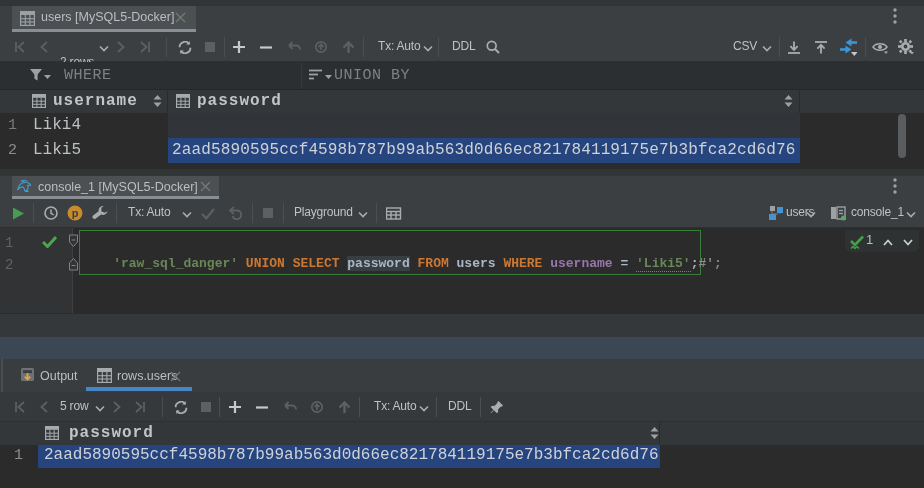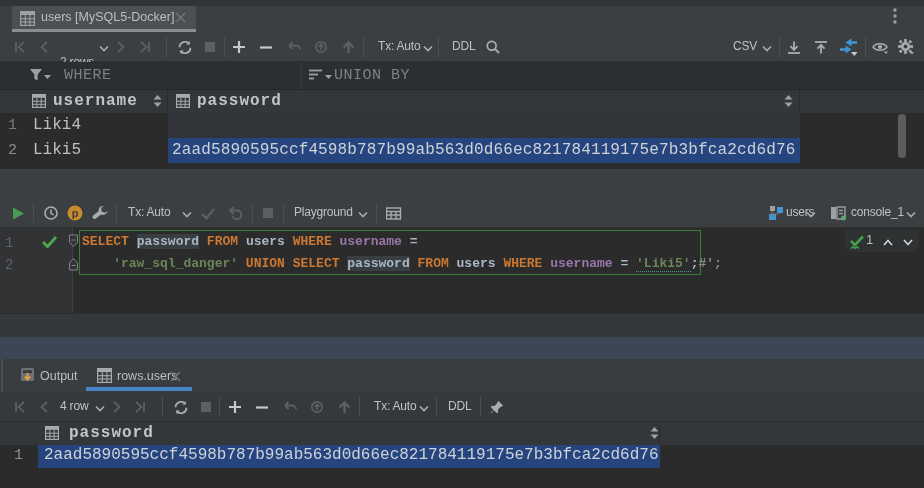--- a/index.html
+++ b/index.html
@@ -252,20 +252,41 @@
     <div class="abs" style="left:0;top:48px;width:924px;height:25px;">
       <div class="abs" style="left:168px;top:0;width:632px;height:25px;background:#26457f;"></div>
       <div class="abs mono" style="left:8px;top:4px;font-size:15px;color:#8a8e92;">2</div>
       <div class="abs mono" style="left:33px;top:3px;font-size:16px;color:#bdc0c3;">Liki5</div>
       <div class="abs mono" style="left:172px;top:3px;font-size:16px;color:#ced2d6;letter-spacing:0.14px;">2aad5890595ccf4598b787b99ab563d0d66ec821784119175e7b3bfca2cd6d76</div>
     </div>
 
     <div class="abs" style="left:898px;top:24px;width:8px;height:44px;background:#595d5f;border-radius:4px;"></div>
   </div>
 
+  <div class="abs" style="left:0;top:169px;width:924px;height:30px;background:#3c3f41;">
+    <div class="abs" style="left:0;top:0;width:924px;height:7px;background:#323536;"></div>
+    <div class="abs" style="left:12px;top:7px;width:207px;height:20px;background:#4c5052;"></div>
+    <div class="abs" style="left:12px;top:27px;width:207px;height:3px;background:#888e93;"></div>
+
+    <svg class="abs" style="left:16px;top:9px;" width="16" height="16" viewBox="0 0 16 16">
+      <path d="M1.5 12 C2.5 7 5 4.5 9 4.5 C7.5 3.5 6.5 3 5.5 3 C8 1.5 11 2.5 12 5 C13.5 5.2 14.5 6.2 14.5 7.5 C13.5 7 12.5 7 11.5 7.5 C12.5 9 12 11 10.5 12.5 L12.5 13.5 L9.5 13.5 C8 12 8.5 9.5 7 9 C4.5 8.5 3 10 1.5 12 Z" fill="none" stroke="#3e9fd8" stroke-width="1.1"></path>
+    </svg>
+    <div class="abs" style="left:38px;top:11px;font-size:12.5px;color:#bcbec0;">console_1 [MySQL5-Docker]</div>
+    <svg class="abs" style="left:200px;top:12px;" width="11" height="11" viewBox="0 0 11 11">
+      <g stroke="#74787a" stroke-width="1.3">
+          <line x1="1" y1="1" x2="10" y2="10"></line>
+          <line x1="10" y1="1" x2="1" y2="10"></line>
+        </g>
+    </svg>
+    <svg class="abs" style="left:893px;top:9px;" width="4" height="16" viewBox="0 0 4 16">
+      <circle cx="2" cy="2" r="1.7" fill="#9da1a4"></circle>
+        <circle cx="2" cy="8" r="1.7" fill="#9da1a4"></circle>
+        <circle cx="2" cy="14" r="1.7" fill="#9da1a4"></circle>
+    </svg>
+  </div>
 
   <div class="abs" id="tb2" style="left:0;top:199px;width:924px;height:29px;background:#3c3f41;border-bottom:1px solid #2d2f30;box-sizing:border-box;">
       <div class="abs" style="left: 12px; top: 7.5px;">
         <svg width="13" height="13" viewBox="0 0 13 13">
           <path d="M1 0.5 L12 6.5 L1 12.5 Z" fill="#499c54"></path>
         </svg>
       </div>
       <div class="abs" style="left: 33px; top: 4px; width: 1px; height: 20px; background: rgb(76, 79, 80);"></div>
       <div class="abs" style="left: 44px; top: 7px;">
         <svg width="14" height="14" viewBox="0 0 14 14">
@@ -369,21 +390,20 @@
       <path d="M1.5 1 H9.5 V8 L5.5 12.5 L1.5 8 Z" fill="#313335" stroke="#7f8488" stroke-width="1"></path>
       <line x1="3.5" y1="6" x2="7.5" y2="6" stroke="#7f8488" stroke-width="1"></line>
     </svg>
     <svg class="abs" style="left:68px;top:29px;" width="11" height="14" viewBox="0 0 11 14">
       <path d="M1.5 13 H9.5 V6 L5.5 1.5 L1.5 6 Z" fill="#313335" stroke="#7f8488" stroke-width="1"></path>
       <line x1="3.5" y1="8.5" x2="7.5" y2="8.5" stroke="#7f8488" stroke-width="1"></line>
     </svg>
 
     <div class="abs" style="left:79px;top:2px;width:622px;height:45px;border:1px solid #387e38;box-sizing:border-box;"></div>
 
-    <div class="abs mono" id="codeline1" style="left:82px;top:6px;font-size:13px;font-weight:bold;white-space:pre;color:#a9b7c6;"><span style="color:#cc7832">SELECT</span> <span style="background:#383e41">password</span> <span style="color:#cc7832">FROM</span> users <span style="color:#cc7832">WHERE</span> <span style="color:#9876aa">username</span> =</div>
     <div class="abs mono" id="codeline2" style="left:82px;top:28px;font-size:13px;font-weight:bold;white-space:pre;color:#a9b7c6;">    <span style="color:#6a8759">'raw_sql_danger'</span> <span style="color:#cc7832">UNION</span> <span style="color:#cc7832">SELECT</span> <span style="background:#383e41">password</span> <span style="color:#cc7832">FROM</span> users <span style="color:#cc7832">WHERE</span> <span style="color:#9876aa">username</span> = <span style="color:#6a8759;border-bottom:1px dotted #3ba07a;">'Liki5'</span>;<span style="color:#8a8a8a">#';</span></div>
 
     <div class="abs" style="left:845px;top:2px;width:74px;height:22px;background:#2f3233;border-radius:0 0 6px 6px;"></div>
     <svg class="abs" style="left:850px;top:7px;" width="14" height="16" viewBox="0 0 14 16">
       <path d="M1 6 L5 10 L13 1.5" stroke="#43a147" stroke-width="2.6" fill="none"></path>
       <path d="M1 13.5 L3 11.5 L5 13.5 L7 11.5 L9 13.5" stroke="#43a147" stroke-width="1.3" fill="none"></path>
     </svg>
     <div class="abs" style="left:866px;top:4px;font-size:13px;color:#bbbdbf;">1</div>
     <svg class="abs" style="left:883px;top:11px;" width="10" height="7" viewBox="0 0 10 7">
         <path d="M1 6 L5 1.5 L9 6" stroke="#ced1d3" stroke-width="1.7" fill="none"></path>
@@ -431,21 +451,21 @@
         <svg width="12" height="12" viewBox="0 0 12 12">
           <path d="M2 1 V11" stroke="#5c6062" stroke-width="1.8" fill="none"></path>
           <path d="M10 1 L4.5 6 L10 11" stroke="#5c6062" stroke-width="1.8" fill="none"></path>
         </svg>
       </div>
       <div class="abs" style="left: 39px; top: 9px;">
         <svg width="10" height="12" viewBox="0 0 10 12">
           <path d="M8 1 L2.5 6 L8 11" stroke="#5c6062" stroke-width="1.8" fill="none"></path>
         </svg>
       </div>
-      <div class="abs" style="left: 60px; top: 7.1px; font-size: 12px; color: rgb(191, 193, 195); letter-spacing: -0.2px;">4 row</div>
+      <div class="abs" style="left: 60px; top: 7.1px; font-size: 12px; color: rgb(191, 193, 195); letter-spacing: -0.2px;">5 row</div>
       <div class="abs" style="left: 95px; top: 12.5px;">
         <svg width="10" height="7" viewBox="0 0 10 7">
           <path d="M1 1.5 L5 5.5 L9 1.5" stroke="#a9adb0" stroke-width="1.6" fill="none"></path>
         </svg>
       </div>
       <div class="abs" style="left: 112px; top: 9px;">
         <svg width="10" height="12" viewBox="0 0 10 12">
           <path d="M2 1 L7.5 6 L2 11" stroke="#5c6062" stroke-width="1.8" fill="none"></path>
         </svg>
       </div>

